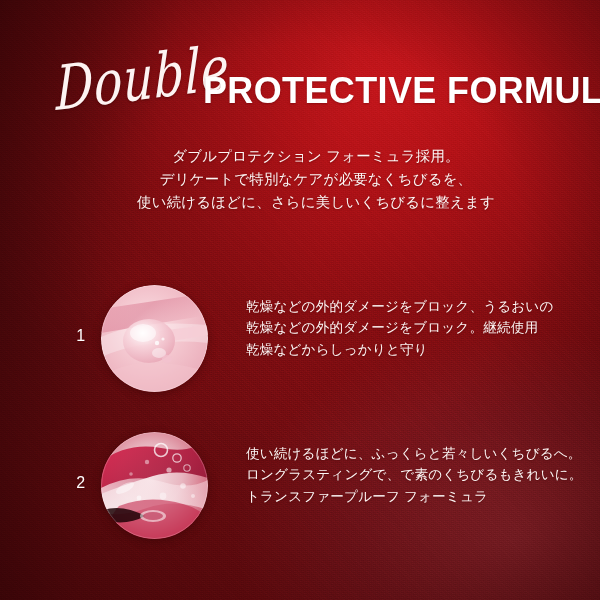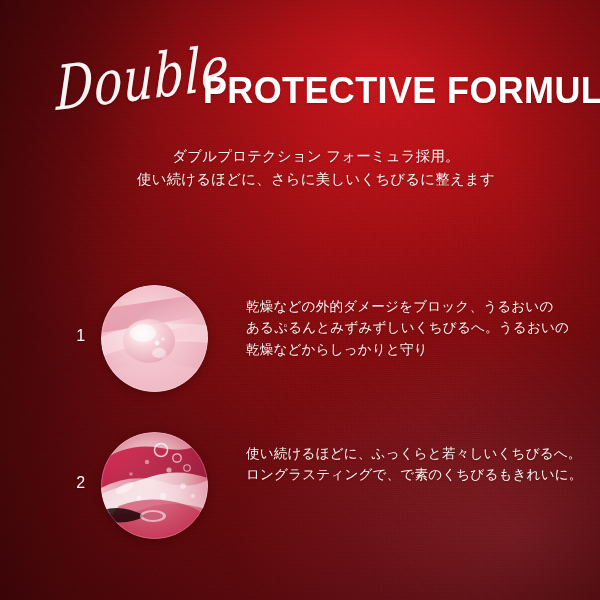--- a/index.html
+++ b/index.html
@@ -202,20 +202,21 @@
 
   <div class="content">
 
     <div class="headline">
       <div class="script-word">Double</div>
       <div class="main-title">PROTECTIVE FORMULA</div>
     </div>
 
     <div class="intro">
       <div>ダブルプロテクション フォーミュラ採用。</div>
+      <div>デリケートで特別なケアが必要なくちびるを、</div>
       <div>使い続けるほどに、さらに美しいくちびるに整えます</div>
     </div>
 
     <div class="feature feature-1">
       <div class="feature-num">1</div>
 
       <div class="thumb">
         <svg viewBox="0 0 107 107" xmlns="http://www.w3.org/2000/svg" aria-hidden="true">
           <defs>
             <radialGradient id="g1base" cx="44%" cy="40%" r="72%">
@@ -245,21 +246,21 @@
           <ellipse cx="66" cy="74" rx="5" ry="4" fill="#f2c2ce" opacity=".8"></ellipse>
           <circle cx="56" cy="58" r="2.2" fill="#ffffff" opacity=".8"></circle>
           <circle cx="62" cy="54" r="1.6" fill="#ffffff" opacity=".7"></circle>
           <path d="M10 86 Q45 70 97 84 L97 107 L10 107 Z" fill="#f3c6cf" opacity=".45"></path>
           <circle cx="53.5" cy="53.5" r="53" fill="none" stroke="#ffffff" stroke-opacity=".22" stroke-width="1"></circle>
         </svg>
       </div>
 
       <div class="feature-text">
         <div>乾燥などの外的ダメージをブロック、うるおいの</div>
-        <div>あるぷるんとみずみずしいくちびるへ。うるおいの</div>
+        <div>乾燥などの外的ダメージをブロック。継続使用</div>
         <div>乾燥などからしっかりと守り</div>
       </div>
     </div>
 
     <div class="feature feature-2">
       <div class="feature-num">2</div>
 
       <div class="thumb">
         <svg viewBox="0 0 107 107" xmlns="http://www.w3.org/2000/svg" aria-hidden="true">
           <defs>
@@ -297,17 +298,18 @@
           <circle cx="62" cy="64" r="3.4" fill="#ffffff" opacity=".4"></circle>
           <circle cx="92" cy="64" r="2.0" fill="#ffffff" opacity=".45"></circle>
           <circle cx="30" cy="42" r="1.8" fill="#ffffff" opacity=".4"></circle>
           <circle cx="53.5" cy="53.5" r="53" fill="none" stroke="#ffffff" stroke-opacity=".20" stroke-width="1"></circle>
         </svg>
       </div>
 
       <div class="feature-text">
         <div>使い続けるほどに、ふっくらと若々しいくちびるへ。</div>
         <div>ロングラスティングで、で素のくちびるもきれいに。</div>
+        <div>トランスファープルーフ フォーミュラ</div>
       </div>
     </div>
 
   </div>
 </div>
 
 </body></html>

